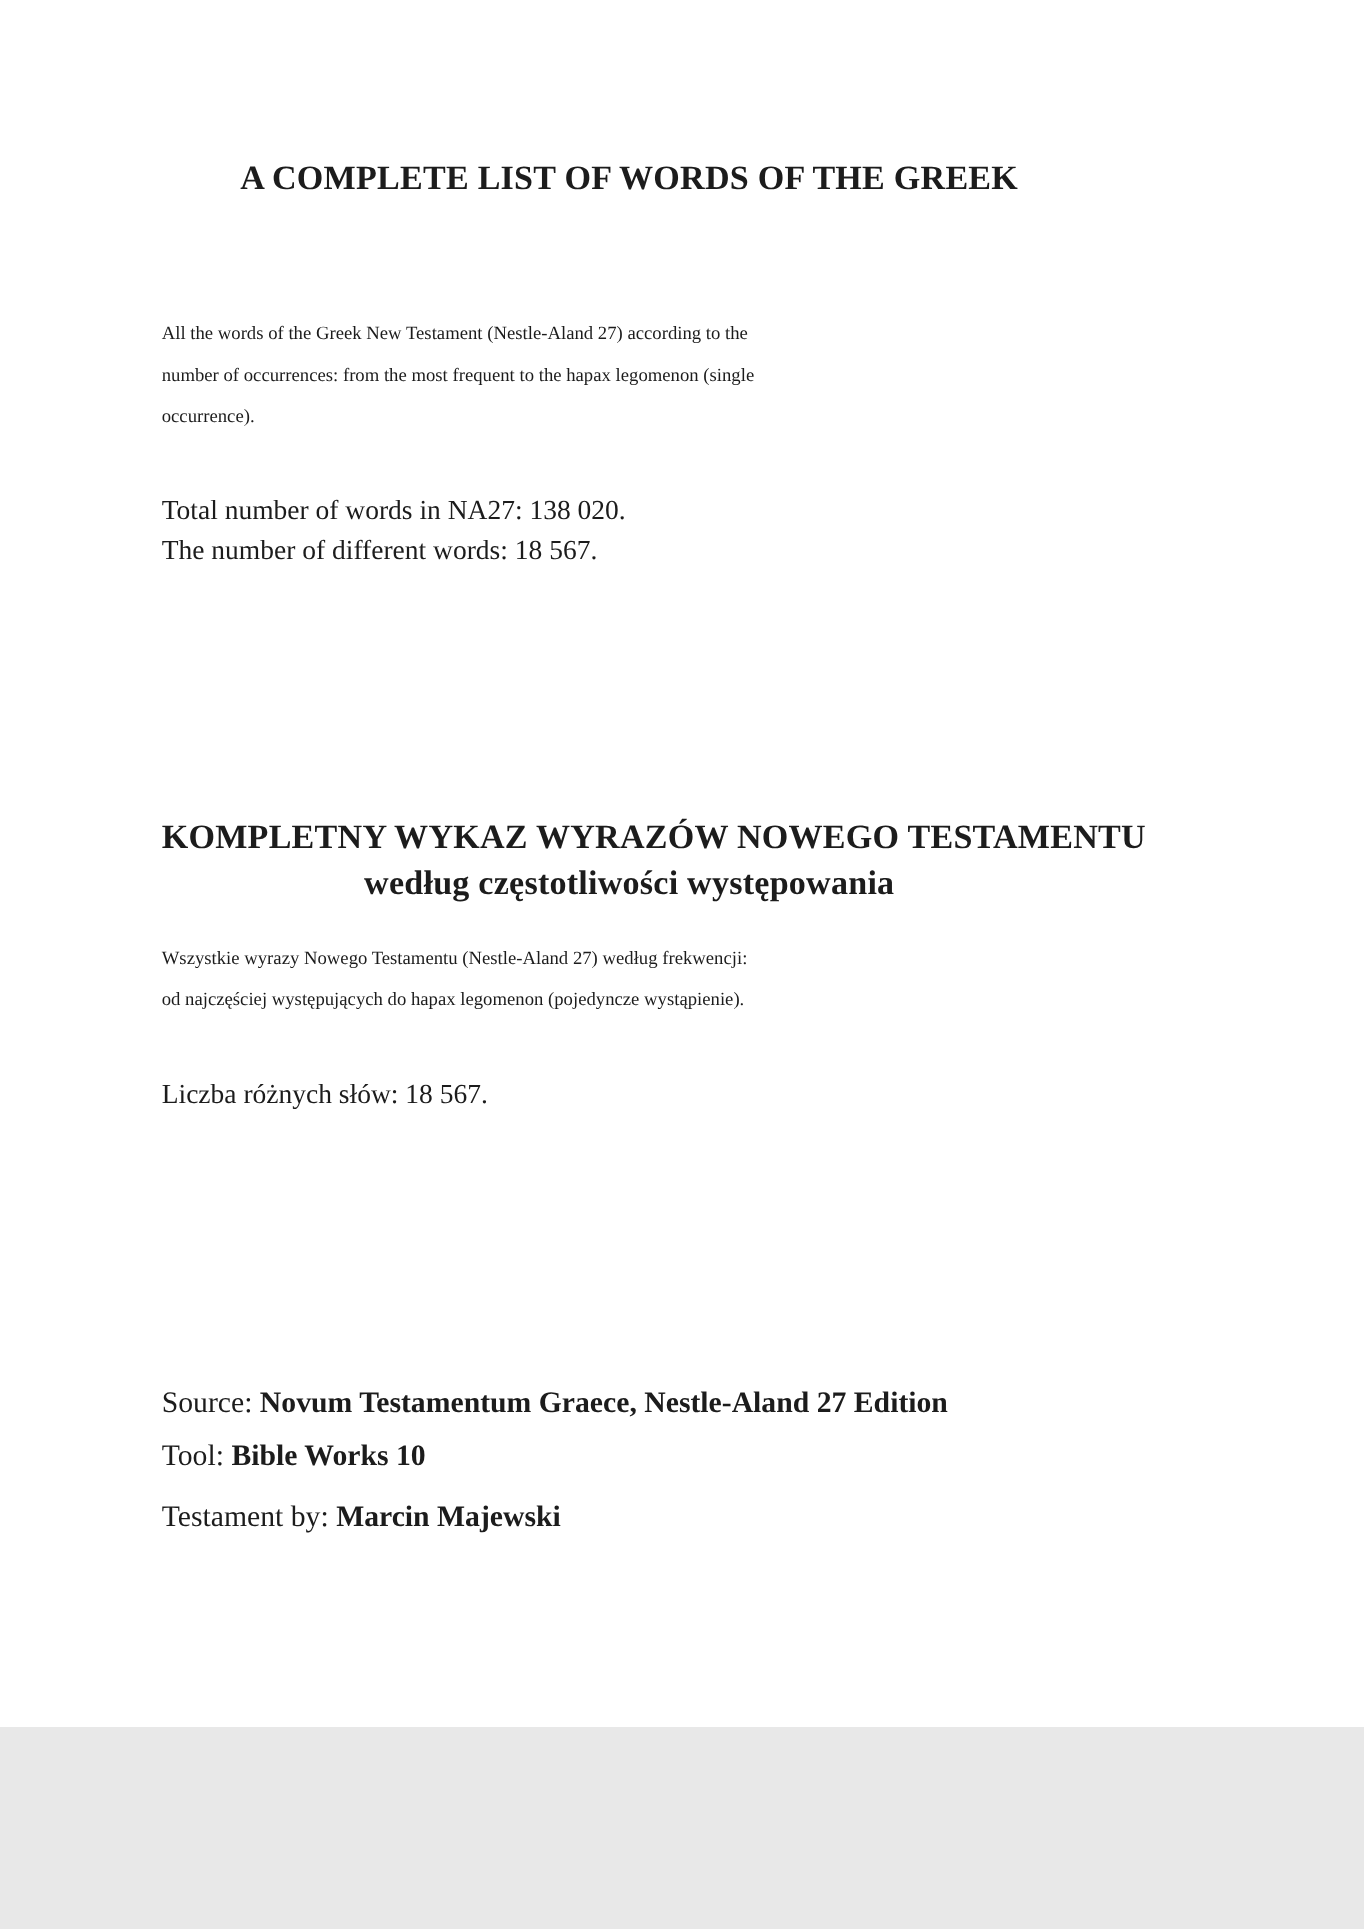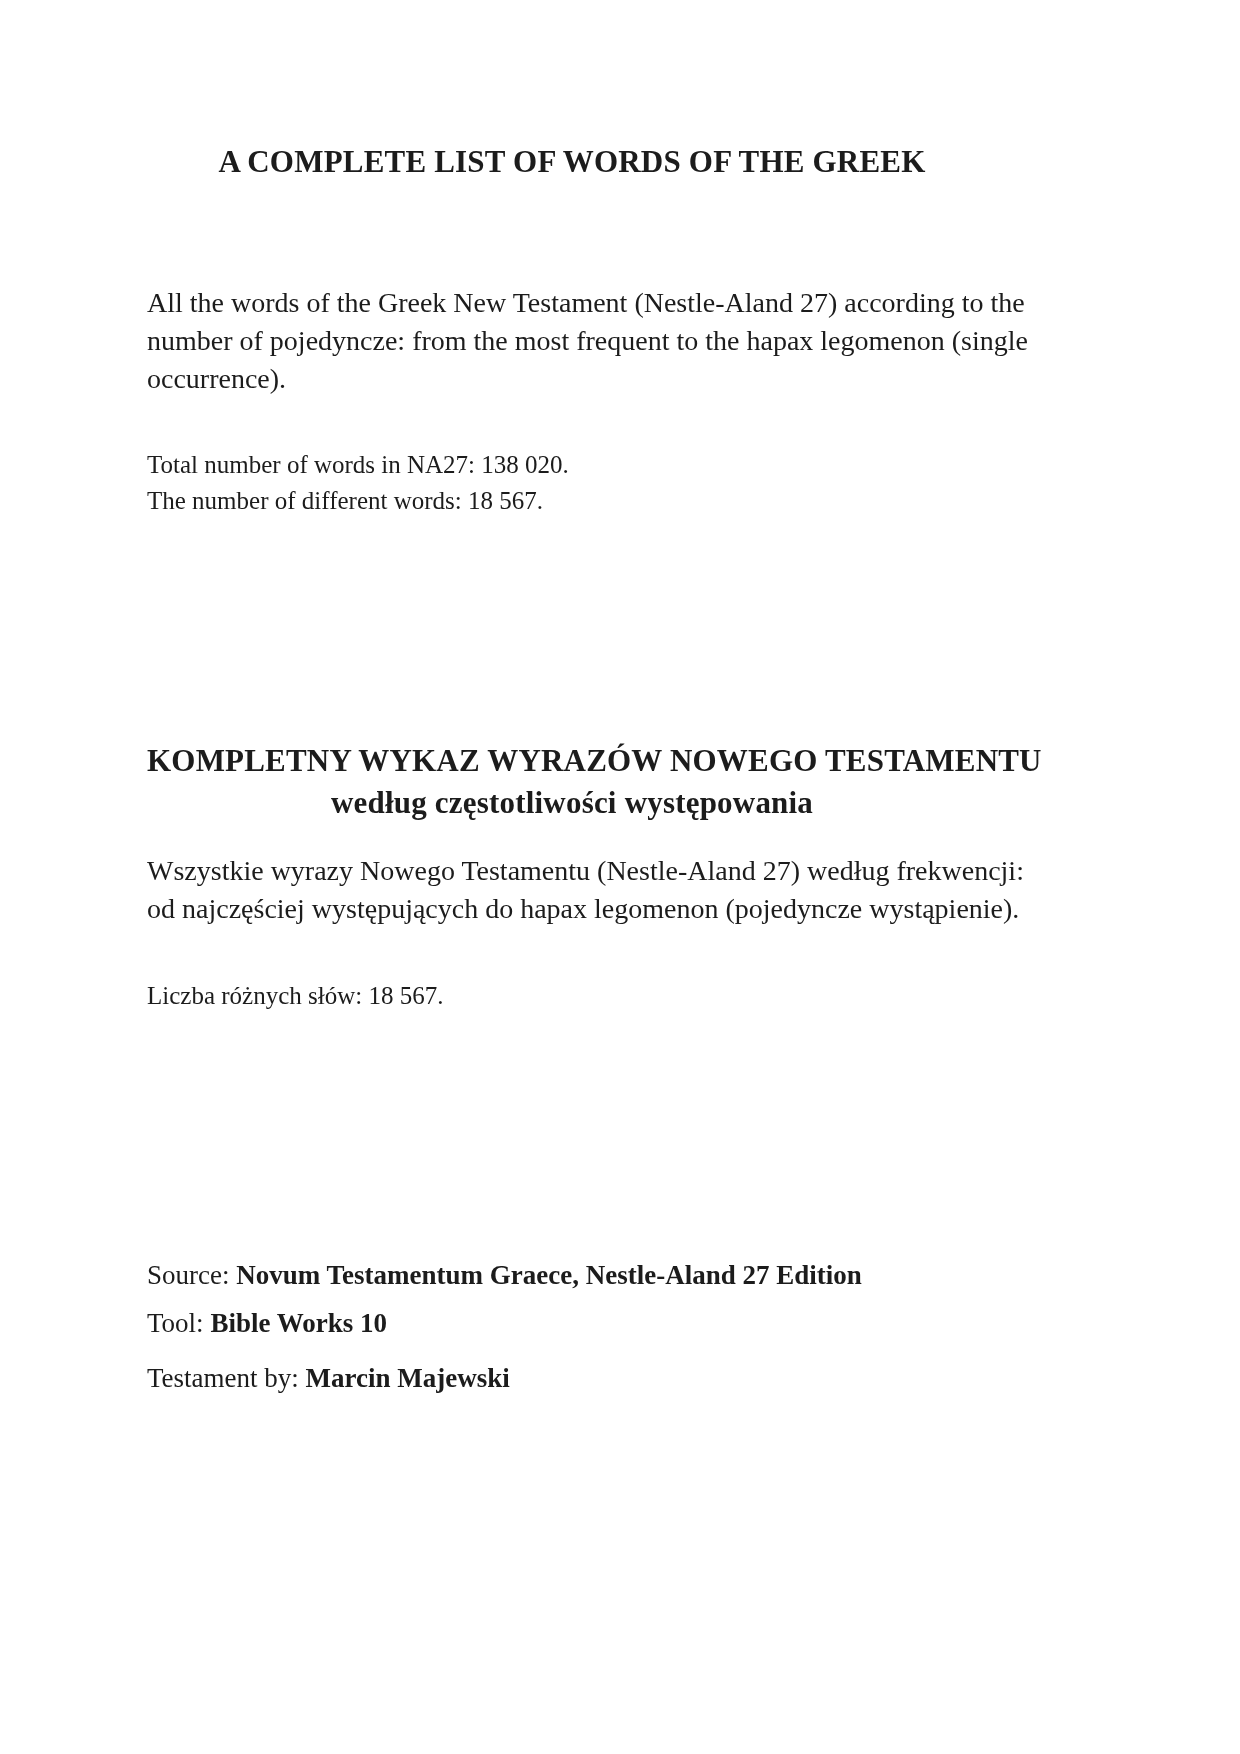--- a/index.html
+++ b/index.html
@@ -3,21 +3,21 @@
 <meta charset="utf-8">
 <style>
   html, body {
     margin: 0;
     padding: 0;
     background: #e8e8e8;
   }
   .page {
     position: relative;
     width: 1240px;
-    height: 1754px;
+    height: 1570px;
     margin: 0 auto;
     background: #ffffff;
     color: #1c1c1c;
     font-family: "Liberation Serif", "DejaVu Serif", serif;
     overflow: hidden;
   }
   .block {
     position: absolute;
     left: 147px;
     width: 850px;
@@ -26,21 +26,21 @@
     font-weight: bold;
     text-align: center;
     font-size: 31px;
     line-height: 41px;
     letter-spacing: 0.2px;
   }
   .title-block.polish {
     line-height: 42px;
   }
   .body-block {
-    font-size: 28px;
+    font-size: 17px;
     line-height: 38px;
   }
   .stats-block {
     font-size: 25px;
     line-height: 36px;
   }
   .credit-line {
     position: absolute;
     left: 147px;
     font-size: 27px;
@@ -58,21 +58,21 @@
 <body>
 
 <div class="page">
 
   <section class="block title-block" style="top:141px">
     <div class="line">A COMPLETE LIST OF WORDS OF THE GREEK</div>
   </section>
 
   <section class="block body-block" style="top:284px">
     <div class="line">All the words of the Greek New Testament (Nestle-Aland 27) according to the</div>
-    <div class="line">number of pojedyncze: from the most frequent to the hapax legomenon (single</div>
+    <div class="line">number of occurrences: from the most frequent to the hapax legomenon (single</div>
     <div class="line">occurrence).</div>
   </section>
 
   <section class="block stats-block" style="top:447px">
     <div class="line">Total number of words in NA27: 138 020.</div>
     <div class="line">The number of different words: 18 567.</div>
   </section>
 
   <section class="block title-block polish" style="top:740px">
     <div class="line">KOMPLETNY WYKAZ WYRAZÓW NOWEGO TESTAMENTU</div>

